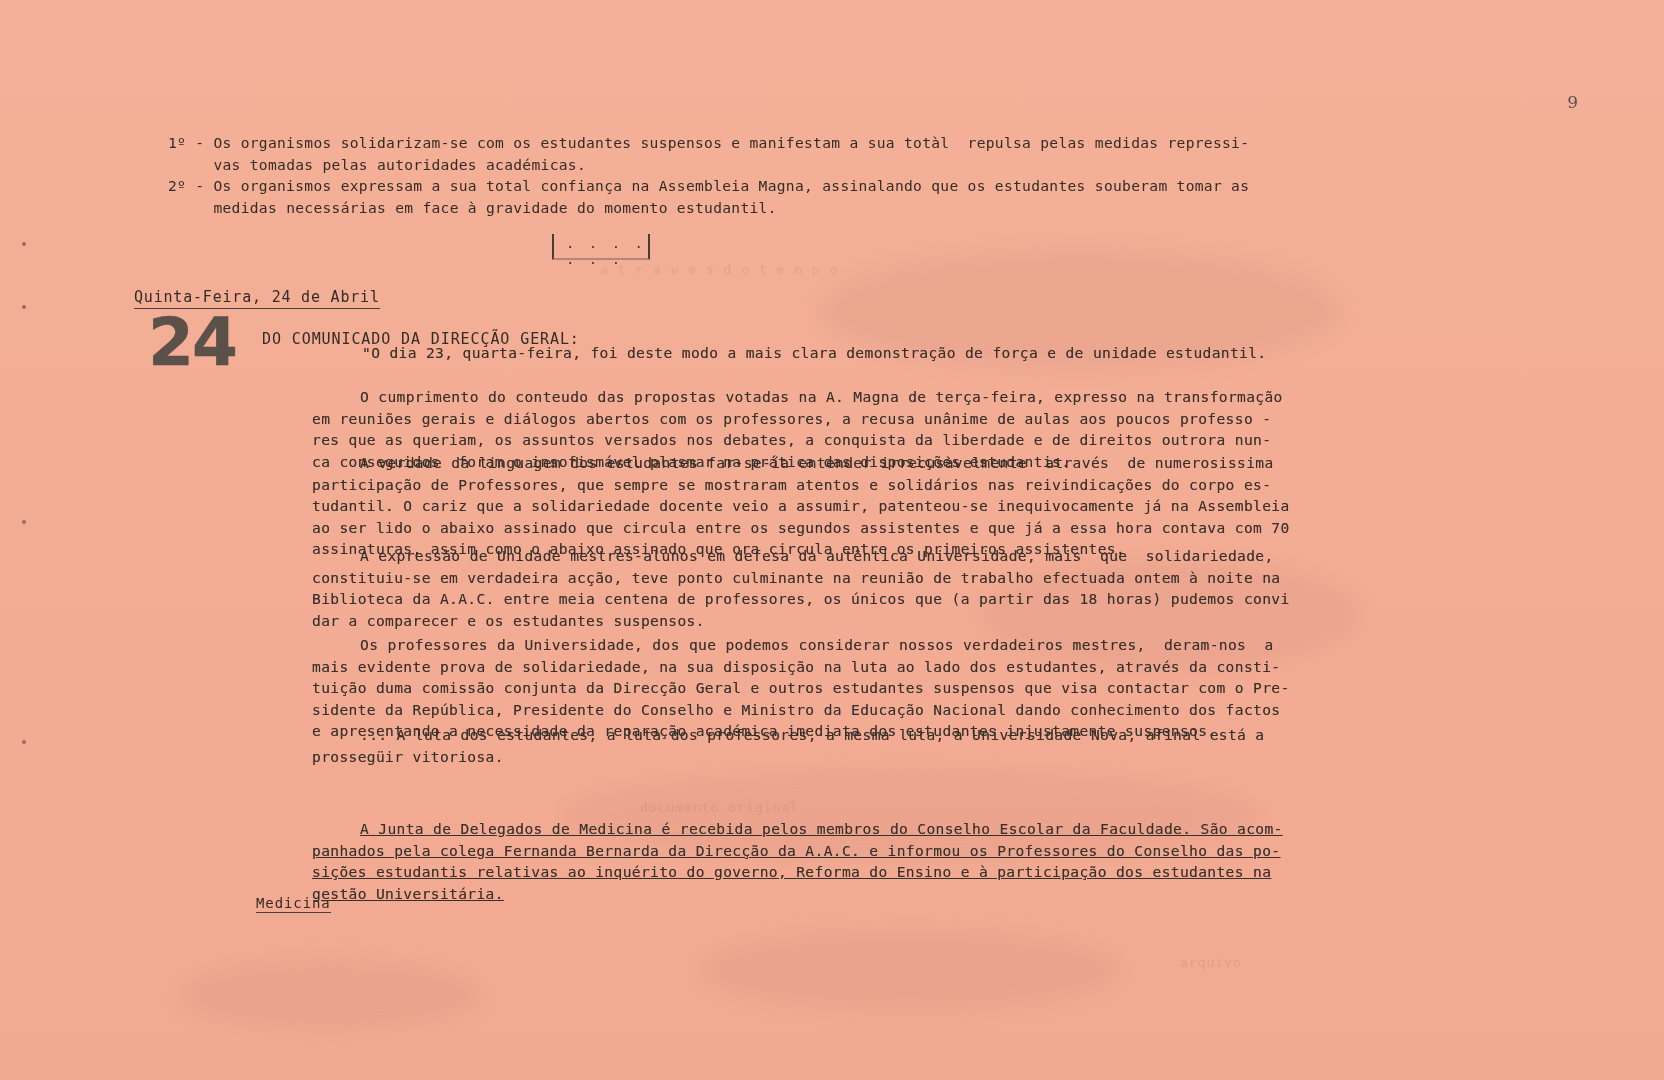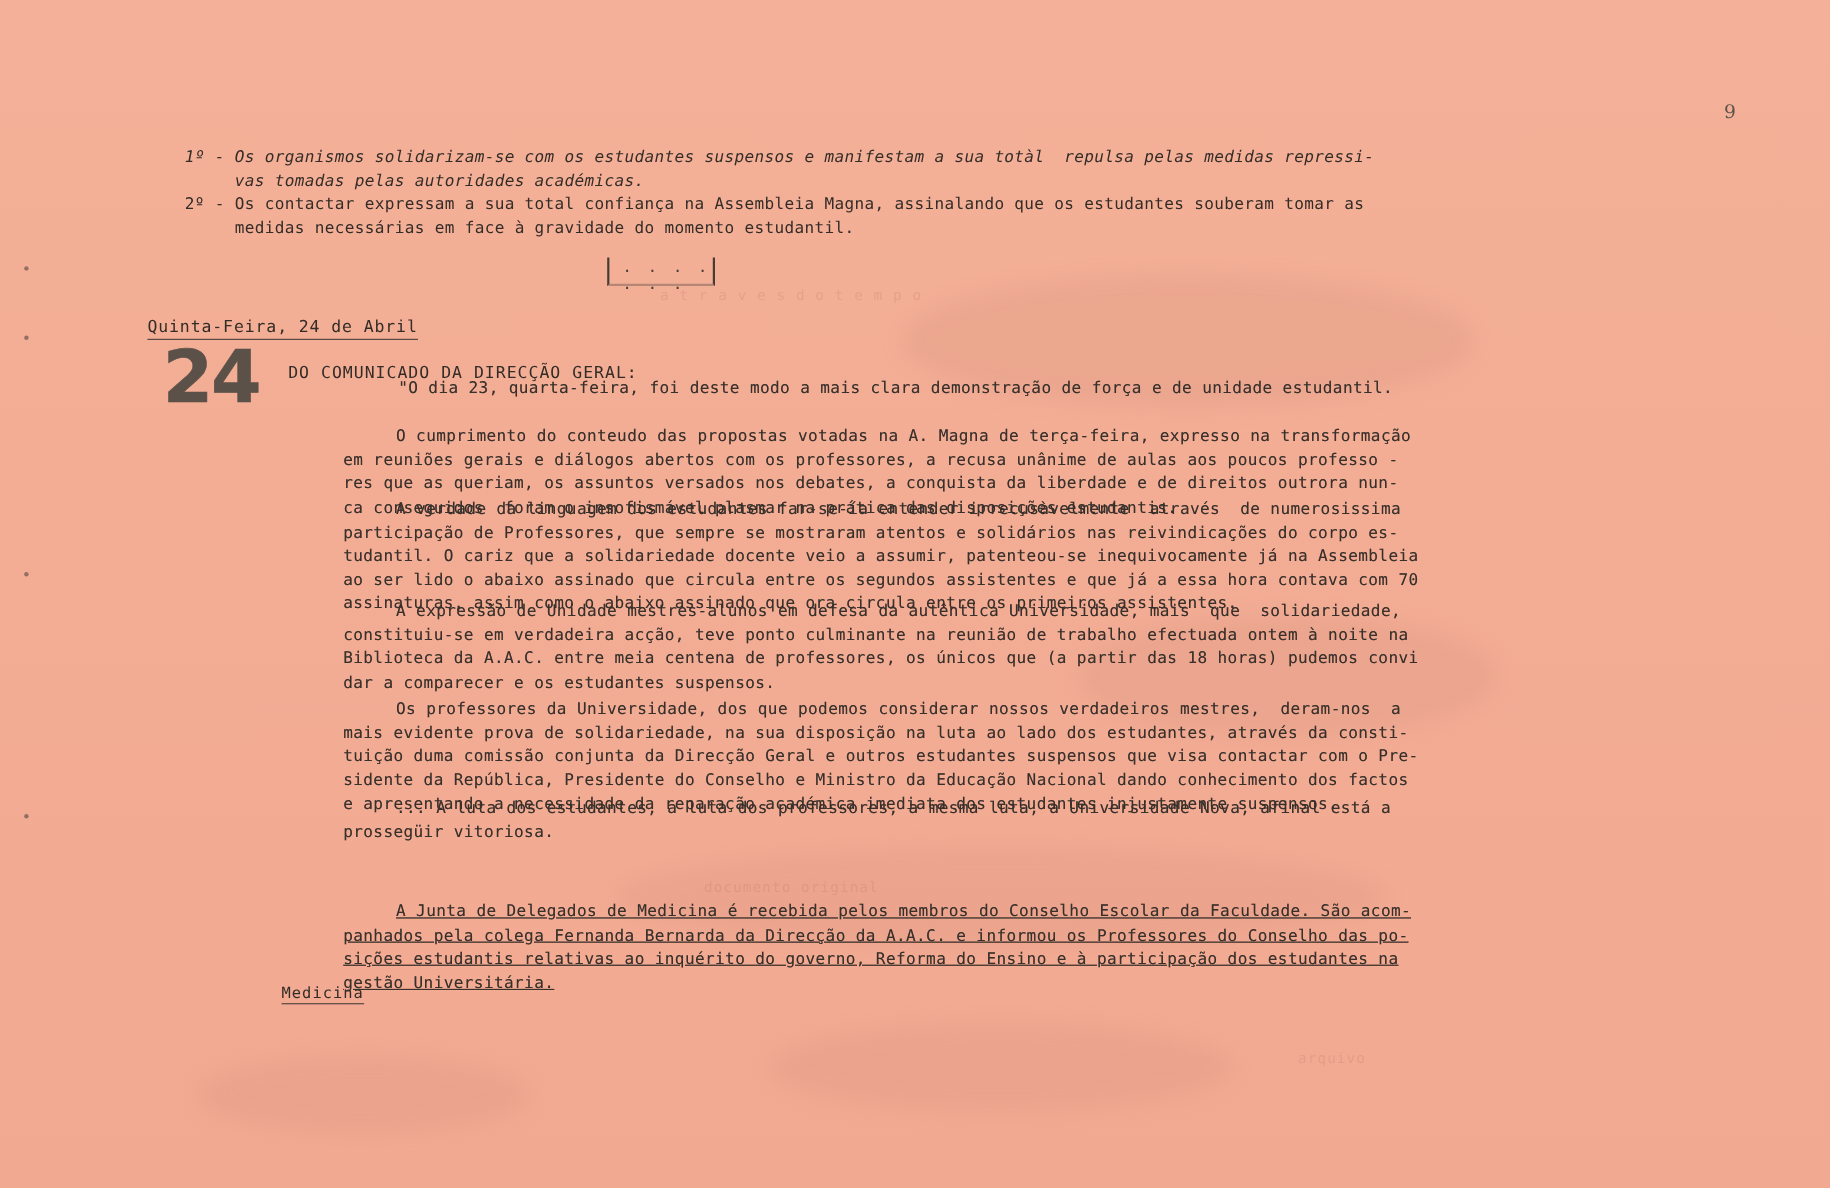--- a/index.html
+++ b/index.html
@@ -163,24 +163,24 @@
 
   <div class="edge-dot" style="left:22px; top:242px;"></div>
   <div class="edge-dot" style="left:22px; top:305px;"></div>
   <div class="edge-dot" style="left:22px; top:520px;"></div>
   <div class="edge-dot" style="left:22px; top:740px;"></div>
 
   <div class="page-number">9</div>
 
   <div class="content">
 
-    <div class="num-item" style="left:168px; top:132px; width:1380px;font-style:italic;">1º - Os organismos solidarizam-se com os estudantes suspensos e manifestam a sua totàl  repulsa pelas medidas repressi-
+    <div class="num-item" style="left:168px; top:132px; width:1380px;">1º - Os organismos solidarizam-se com os estudantes suspensos e manifestam a sua totàl  repulsa pelas medidas repressi-
      vas tomadas pelas autoridades académicas.</div>
 
-    <div class="num-item" style="left:168px; top:175px; width:1380px;">2º - Os contactar expressam a sua total confiança na Assembleia Magna, assinalando que os estudantes souberam tomar as
+    <div class="num-item" style="left:168px; top:175px; width:1380px;">2º - Os organismos expressam a sua total confiança na Assembleia Magna, assinalando que os estudantes souberam tomar as
      medidas necessárias em face à gravidade do momento estudantil.</div>
 
     <div class="bracket-mark">
       <span>. . . . . . .</span>
     </div>
 
     <div class="heading-date">Quinta-Feira,  24 de Abril</div>
 
     <div class="big-day">24</div>
 

